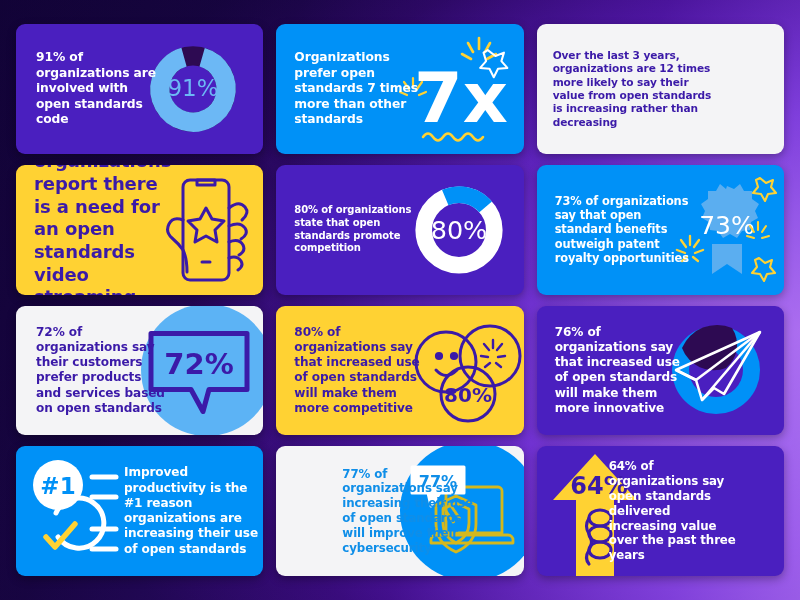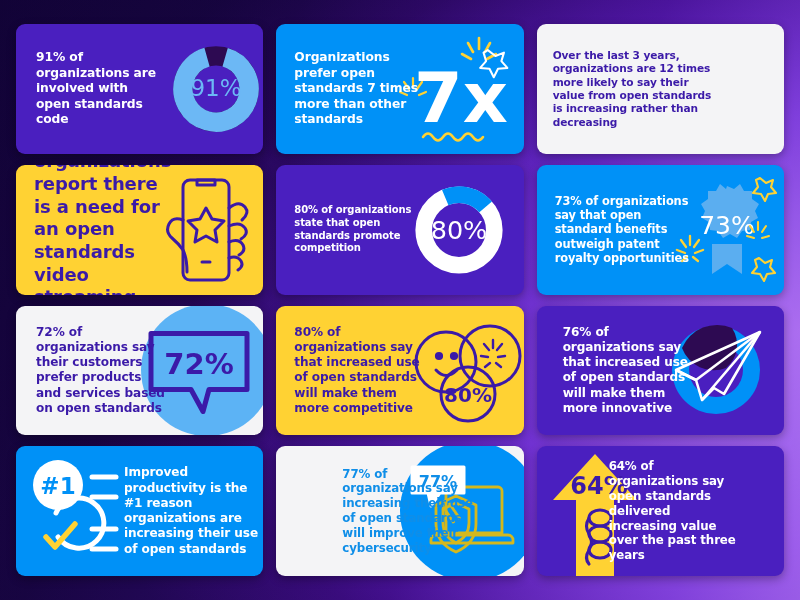--- a/index.html
+++ b/index.html
@@ -57,34 +57,34 @@
 
   
   .c1 .txt { padding-left: 20px; width: 150px; font-size: 12.3px; }
   .c2 .txt { padding-left: 18px; width: 150px; font-size: 12.3px; }
   .c3 .txt { padding-left: 16px; width: 178px; font-size: 10.6px; }
   .c4 .txt { padding-left: 18px; width: 162px; font-size: 18px; }
   .c5 .txt { padding-left: 18px; width: 145px; font-size: 10px; }
   .c6 .txt { padding-left: 18px; width: 157px; font-size: 11.4px; }
   .c7 .txt { padding-left: 20px; width: 152px; font-size: 12.1px; }
   .c8 .txt { padding-left: 18px; width: 158px; font-size: 12.1px; }
-  .c9 .txt { padding-left: 18px; width: 150px; font-size: 12.1px; margin-left: 8px; }
+  .c9 .txt { padding-left: 18px; width: 150px; font-size: 12.1px; }
   .c10 .txt { margin-left: 108px; width: 140px; font-size: 12.1px; }
   .c11 .txt { padding-left: 18px; width: 152px; font-size: 11.8px; }
   .c12 .txt { margin-left: 72px; width: 132px; font-size: 11.8px; }
 </style>
 </head>
 <body>
 
 <div id="bg"></div>
 
 <div id="grid">
 
   <div class="card c1 bg-purple">
-    <div class="art" style="right:1px; top:50%; transform:translateY(-50%);">
+    <div class="art" style="right:24px; top:50%; transform:translateY(-50%);">
       <svg width="92" height="92" viewBox="0 0 100 100">
         <circle cx="50" cy="50" r="36" fill="none" stroke="#2d0a52" stroke-width="21"></circle>
         <circle cx="50" cy="50" r="36" fill="none" stroke="#6cb8f5" stroke-width="21" stroke-dasharray="205.9 226.2" stroke-linecap="butt" transform="rotate(-74 50 50)"></circle>
         <text x="50" y="58" text-anchor="middle" fill="#6cb8f5" font-family="DejaVu Sans, sans-serif" font-size="25">91%</text>
       </svg>
     </div>
     <div class="txt t-white">91% of organizations are involved with open standards code</div>
   </div>
 
   <div class="card c2 bg-blue">

